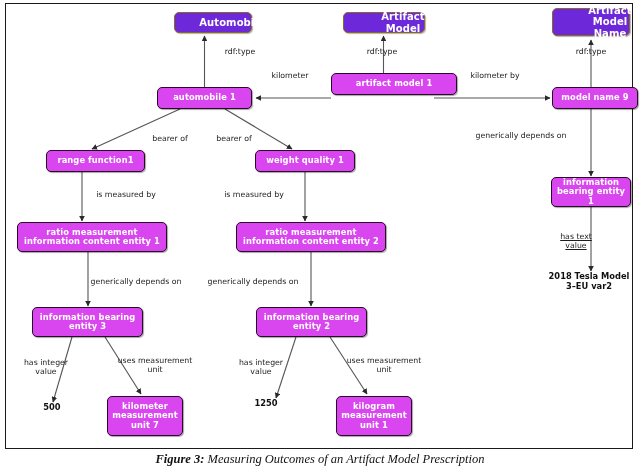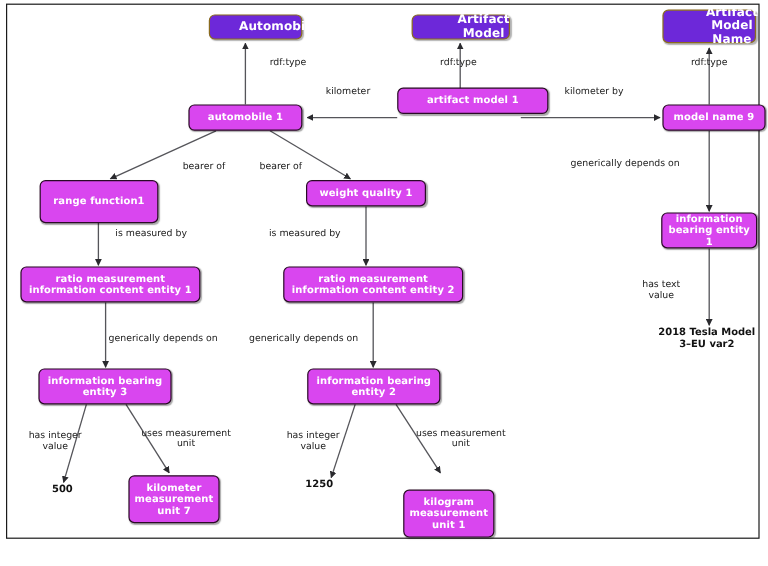--- a/index.html
+++ b/index.html
@@ -132,60 +132,63 @@
   </svg>
 
   <div id="nodes-layer">
       <div class="node cls" style="left: 174px; top: 12px; width: 78px; height: 21px;">Automobile</div>
       <div class="node cls" style="left: 343px; top: 12px; width: 82px; height: 21px;">Artifact Model</div>
       <div class="node cls" style="left: 552px; top: 8px; width: 78px; height: 28px;">Artifact Model
 Name</div>
       <div class="node instance" style="left: 157px; top: 87px; width: 95px; height: 22px;">automobile 1</div>
       <div class="node instance" style="left: 331px; top: 73px; width: 126px; height: 22px;">artifact model 1</div>
       <div class="node instance" style="left: 552px; top: 87px; width: 86px; height: 22px;">model name 9</div>
-      <div class="node instance" style="left: 33px; top: 150px; width: 99px; height: 36px; text-align: right;">range function1</div>
+      <div class="node instance" style="left: 46px; top: 150px; width: 99px; height: 22px; text-align: right;">range function1</div>
       <div class="node instance" style="left: 255px; top: 150px; width: 100px; height: 22px;">weight quality 1</div>
       <div class="node instance" style="left: 17px; top: 222px; width: 150px; height: 30px;">ratio measurement
 information content entity 1</div>
       <div class="node instance" style="left: 236px; top: 222px; width: 150px; height: 30px;">ratio measurement
 information content entity 2</div>
       <div class="node instance" style="left: 551px; top: 177px; width: 80px; height: 30px;">information
 bearing entity 1</div>
       <div class="node instance" style="left: 32px; top: 307px; width: 111px; height: 30px;">information bearing
 entity 3</div>
       <div class="node instance" style="left: 256px; top: 307px; width: 111px; height: 30px;">information bearing
 entity 2</div>
       <div class="node instance" style="left: 107px; top: 396px; width: 76px; height: 40px;">kilometer
 measurement
 unit 7</div>
-      <div class="node instance" style="left: 336px; top: 396px; width: 76px; height: 40px; margin-top: 12px;">kilogram
+      <div class="node instance" style="left: 336px; top: 396px; width: 76px; height: 40px;">kilogram
 measurement
 unit 1</div>
       <div class="literal" style="left: 22px; top: 403px; width: 60px;">500</div>
       <div class="literal" style="left: 236px; top: 399px; width: 60px;">1250</div>
       <div class="literal" style="left: 531px; top: 272px; width: 116px;">2018 Tesla Model
 3–EU var2</div>
       <div class="edge-label" style="left: 205px; top: 47px; width: 70px;">rdf:type</div>
       <div class="edge-label" style="left: 347px; top: 47px; width: 70px;">rdf:type</div>
       <div class="edge-label" style="left: 556px; top: 47px; width: 70px;">rdf:type</div>
       <div class="edge-label" style="left: 255px; top: 71px; width: 70px;">kilometer</div>
       <div class="edge-label" style="left: 452px; top: 71px; width: 86px;">kilometer by</div>
       <div class="edge-label" style="left: 140px; top: 134px; width: 60px;">bearer of</div>
       <div class="edge-label" style="left: 204px; top: 134px; width: 60px;">bearer of</div>
       <div class="edge-label" style="left: 466px; top: 131px; width: 110px;">generically depends on</div>
       <div class="edge-label" style="left: 84px; top: 190px; width: 84px;">is measured by</div>
       <div class="edge-label" style="left: 212px; top: 190px; width: 84px;">is measured by</div>
-      <div class="edge-label" style="left: 524px; top: 232px; width: 54px;">has text
+      <div class="edge-label" style="left: 549px; top: 232px; width: 54px; text-decoration: underline;">has text
 value</div>
       <div class="edge-label" style="left: 81px; top: 277px; width: 110px;">generically depends on</div>
       <div class="edge-label" style="left: 198px; top: 277px; width: 110px;">generically depends on</div>
       <div class="edge-label" style="left: 13px; top: 358px; width: 66px;">has integer
 value</div>
       <div class="edge-label" style="left: 105px; top: 356px; width: 100px;">uses measurement
 unit</div>
       <div class="edge-label" style="left: 228px; top: 358px; width: 66px;">has integer
 value</div>
       <div class="edge-label" style="left: 334px; top: 356px; width: 100px;">uses measurement
 unit</div>
     </div>
 
+  <div id="caption">
+    <span class="cap-label">Figure 3:</span><span class="cap-text"> Measuring Outcomes of an Artifact Model Prescription</span>
+  </div>
 
 </div>
 
 </body></html>

